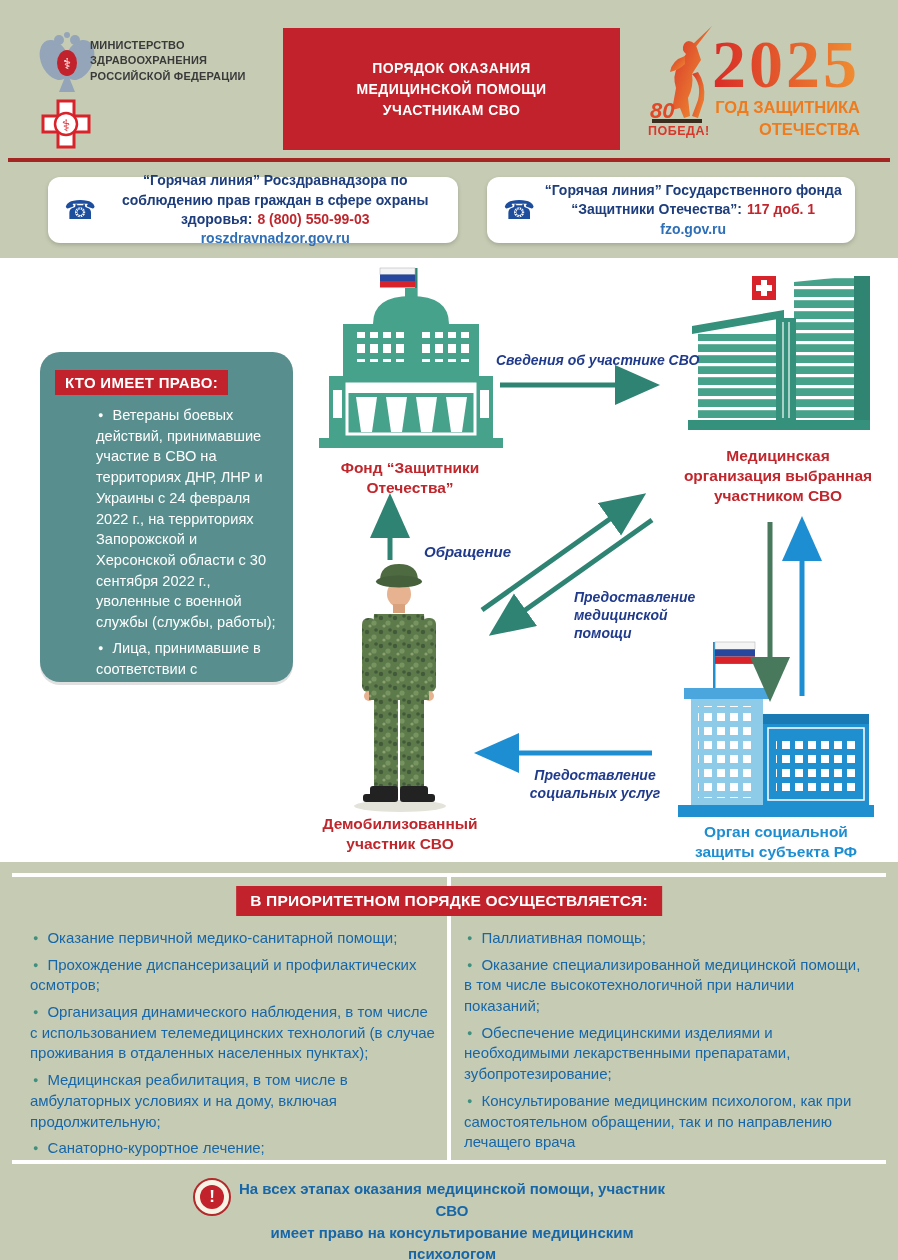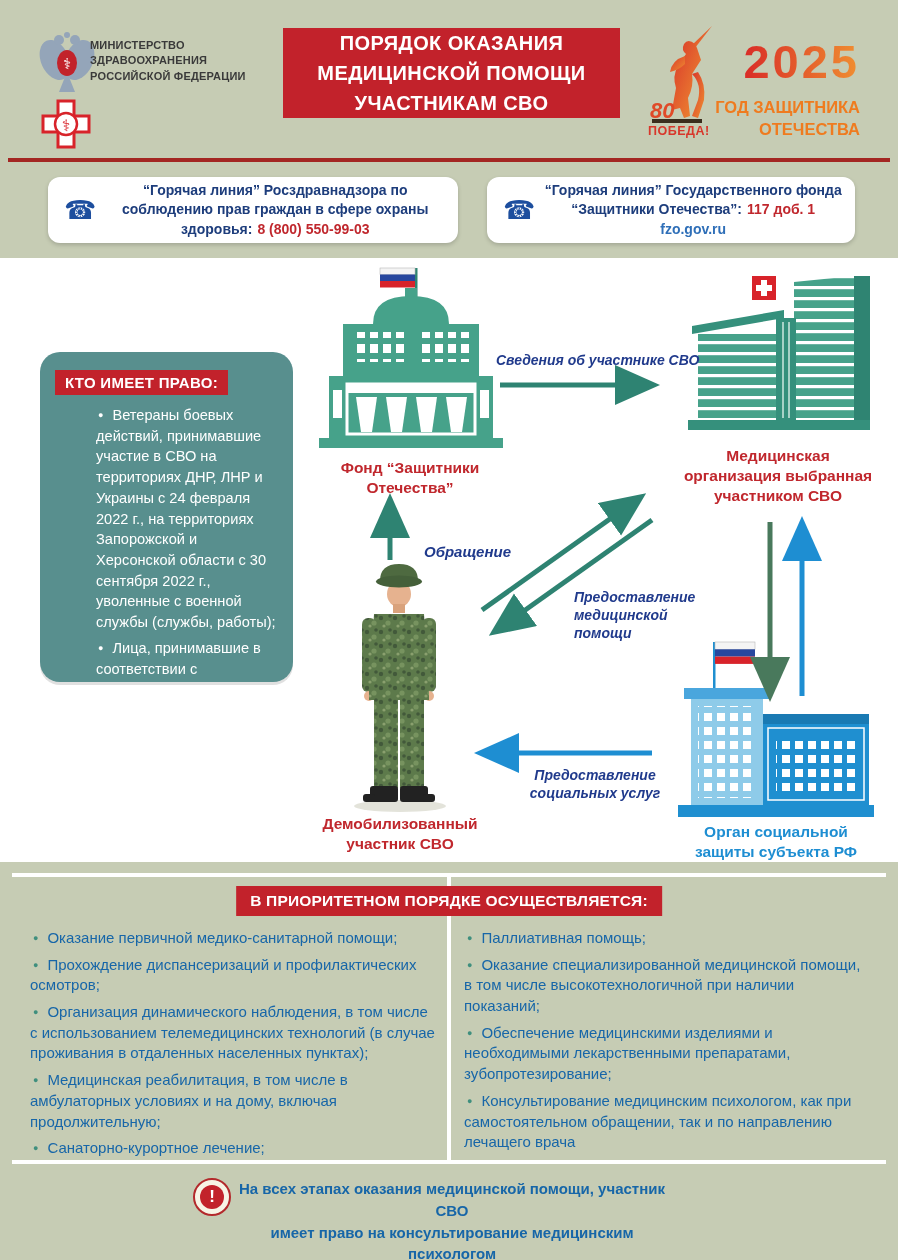--- a/index.html
+++ b/index.html
@@ -7,32 +7,32 @@
         font-family:"Liberation Sans",sans-serif;overflow:hidden;}
   .abs{position:absolute;}
 
   
   .emblem{left:36px;top:30px;width:62px;height:66px;}
   .org-text{left:90px;top:38px;font-size:11px;font-weight:bold;color:#3a3a3a;
             line-height:1.4;white-space:pre-line;letter-spacing:.2px;}
   .foms-logo{left:40px;top:98px;width:52px;height:52px;}
   .org-text2{left:90px;top:100px;font-size:11px;font-weight:bold;color:#3a3a3a;
              line-height:1.4;white-space:pre-line;letter-spacing:.2px;}
-  .title-banner{left:283px;top:28px;width:337px;height:90px;background:#c2222b;
-                color:#fff;font-weight:bold;font-size:20px;line-height:1.5;text-align:center;
+  .title-banner{left:283px;top:28px;width:337px;height:122px;background:#c2222b;
+                color:#fff;font-weight:bold;font-size:14px;line-height:1.5;text-align:center;
                 white-space:pre-line;display:flex;align-items:center;justify-content:center;
                 letter-spacing:.4px;}
   .victory{left:640px;top:24px;width:84px;height:120px;}
   .v-statue{left:28px;top:2px;width:46px;height:96px;}
   .v-num{left:10px;top:74px;font-size:22px;font-weight:bold;font-style:italic;color:#e04a28;}
   .v-band{left:12px;top:95px;width:50px;height:4px;background:#3a2d1d;}
   .v-label{left:8px;top:100px;font-size:12.5px;font-weight:bold;color:#d8372b;letter-spacing:.5px;}
-  .year{right:38px;top:38px;font-size:47px;font-weight:bold;line-height:1;letter-spacing:3px;
+  .year{right:38px;top:30px;font-size:68px;font-weight:bold;line-height:1;letter-spacing:3px;
         color:#e2482a;background:linear-gradient(90deg,#d92b27,#f08f31);
-        -webkit-background-clip:text;background-clip:text;-webkit-text-fill-color:transparent;}
+        -webkit-background-clip:text;background-clip:text;font-family:Liberation Serif, serif;-webkit-text-fill-color:transparent;}
   .year-caption{right:38px;top:97px;font-size:16.5px;font-weight:bold;color:#ef7b1f;
                 text-align:right;line-height:1.32;white-space:pre-line;}
   .header-rule{left:8px;top:158px;width:882px;height:4px;background:#a32622;}
 
   
   .hotline{background:#fff;border-radius:12px;display:flex;align-items:center;
            box-shadow:0 2px 4px rgba(0,0,0,.18);}
   .hl1{left:48px;top:177px;width:410px;height:66px;}
   .hl2{left:487px;top:177px;width:368px;height:66px;}
   .hl-icon{font-size:26px;color:#1d4e9e;margin-left:16px;line-height:1;}
@@ -134,20 +134,21 @@
 
   <div class="abs year">2025</div>
   <div class="abs year-caption">ГОД ЗАЩИТНИКА
 ОТЕЧЕСТВА</div>
   <div class="abs header-rule"></div>
 
   <div class="abs hotline hl1">
     <span class="hl-icon">☎</span>
     <div class="hl-body">
       <span>“Горячая линия” Росздравнадзора по соблюдению прав граждан в сфере охраны здоровья:</span><span class="hl-phone">8 (800) 550-99-03</span>
+      <span class="hl-url">roszdravnadzor.gov.ru</span>
     </div>
   </div>
   <div class="abs hotline hl2">
     <span class="hl-icon">☎</span>
     <div class="hl-body">
       <span>“Горячая линия” Государственного фонда “Защитники Отечества”:</span><span class="hl-phone">117 доб. 1</span>
       <span class="hl-url">fzo.gov.ru</span>
     </div>
   </div>
 

